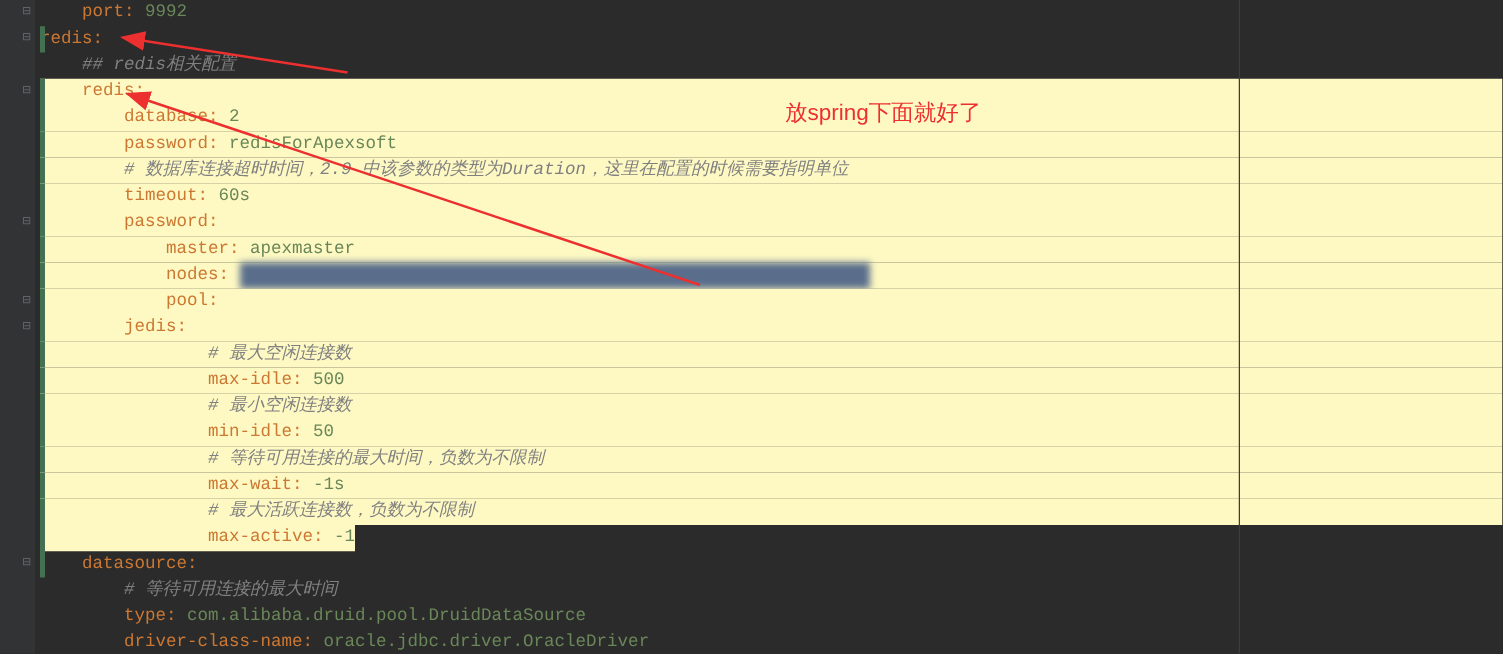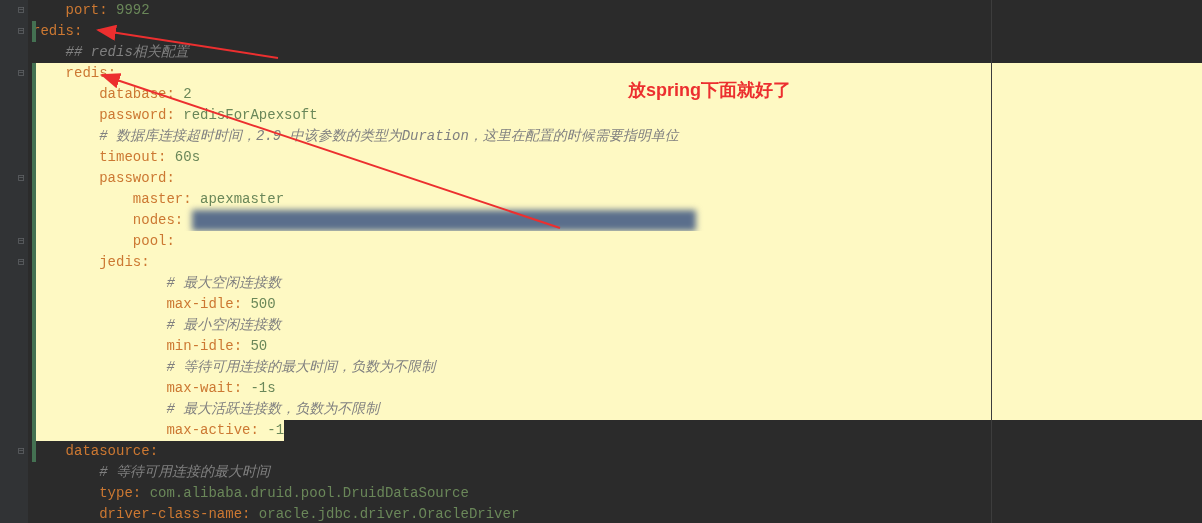--- a/index.html
+++ b/index.html
@@ -61,21 +61,21 @@
   }
   .key { color: #cc7832; }
   .val { color: #6a8759; }
   .comment { color: #808080; font-style: italic; }
   .colon { color: #cc7832; }
   .annotation {
     position: absolute;
     color: #ec2f2f;
     font-size: 18px;
     font-family: 'Microsoft YaHei', sans-serif;
-    font-weight: 700;
+    font-weight: 400;
   }
   .arrow-svg {
     position: absolute;
     top: 0;
     left: 0;
     pointer-events: none;
     z-index: 10;
   }
   .right-border {
     position: absolute;

